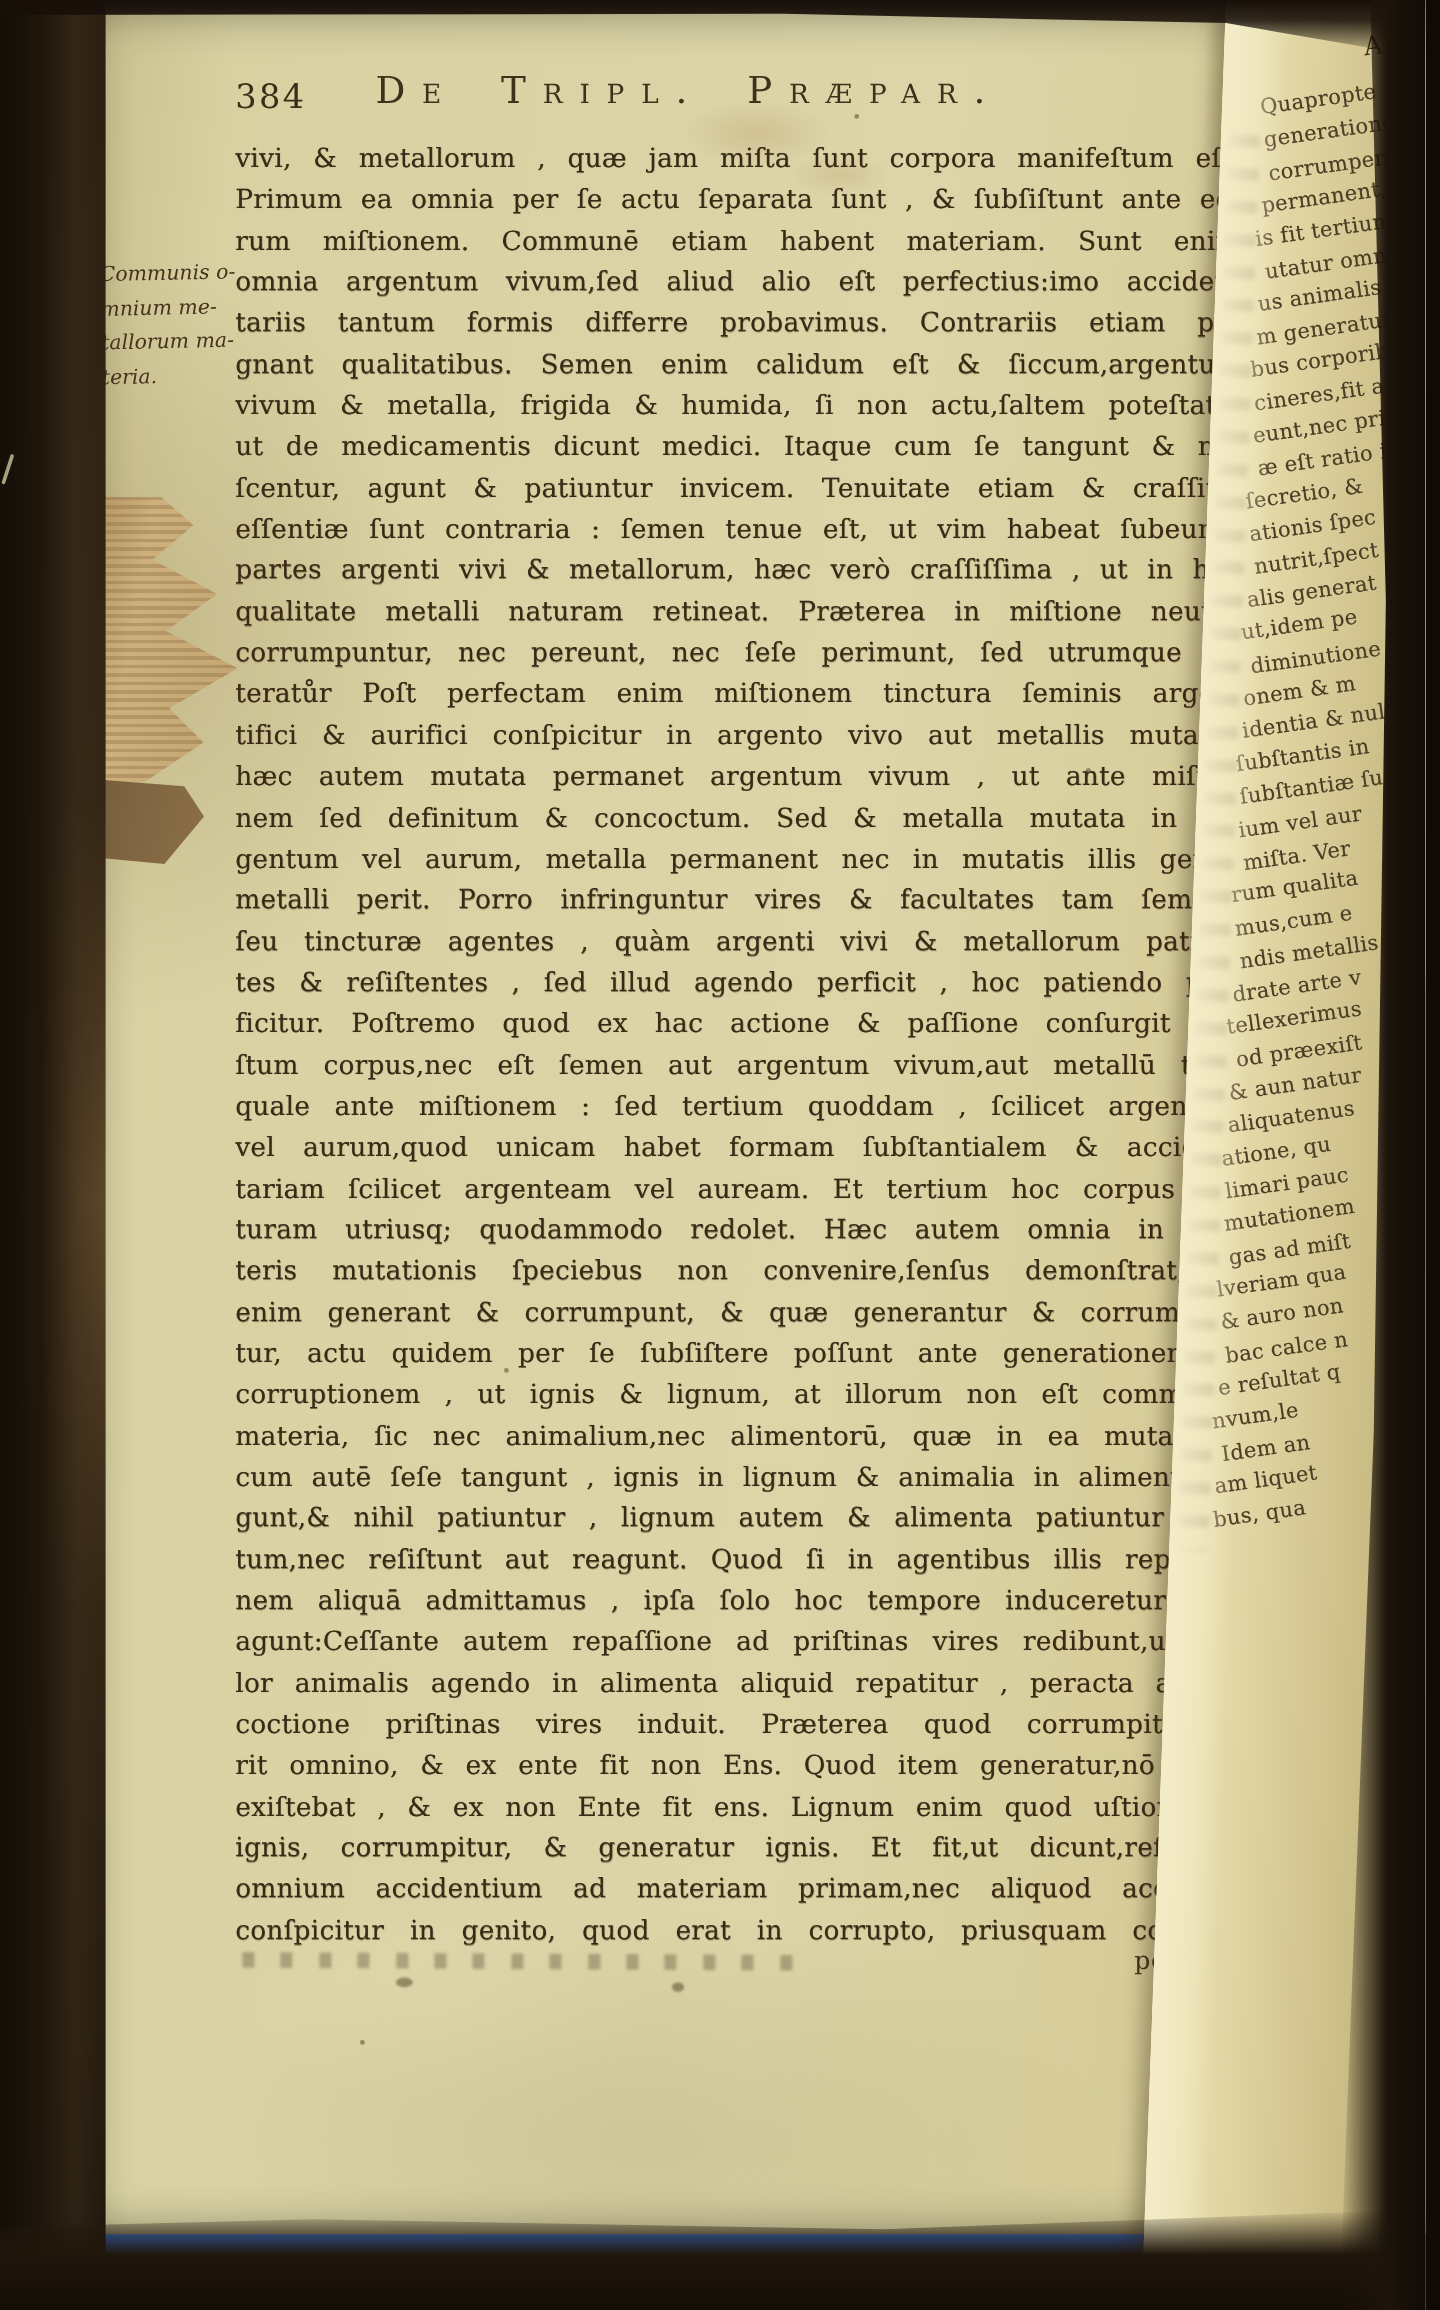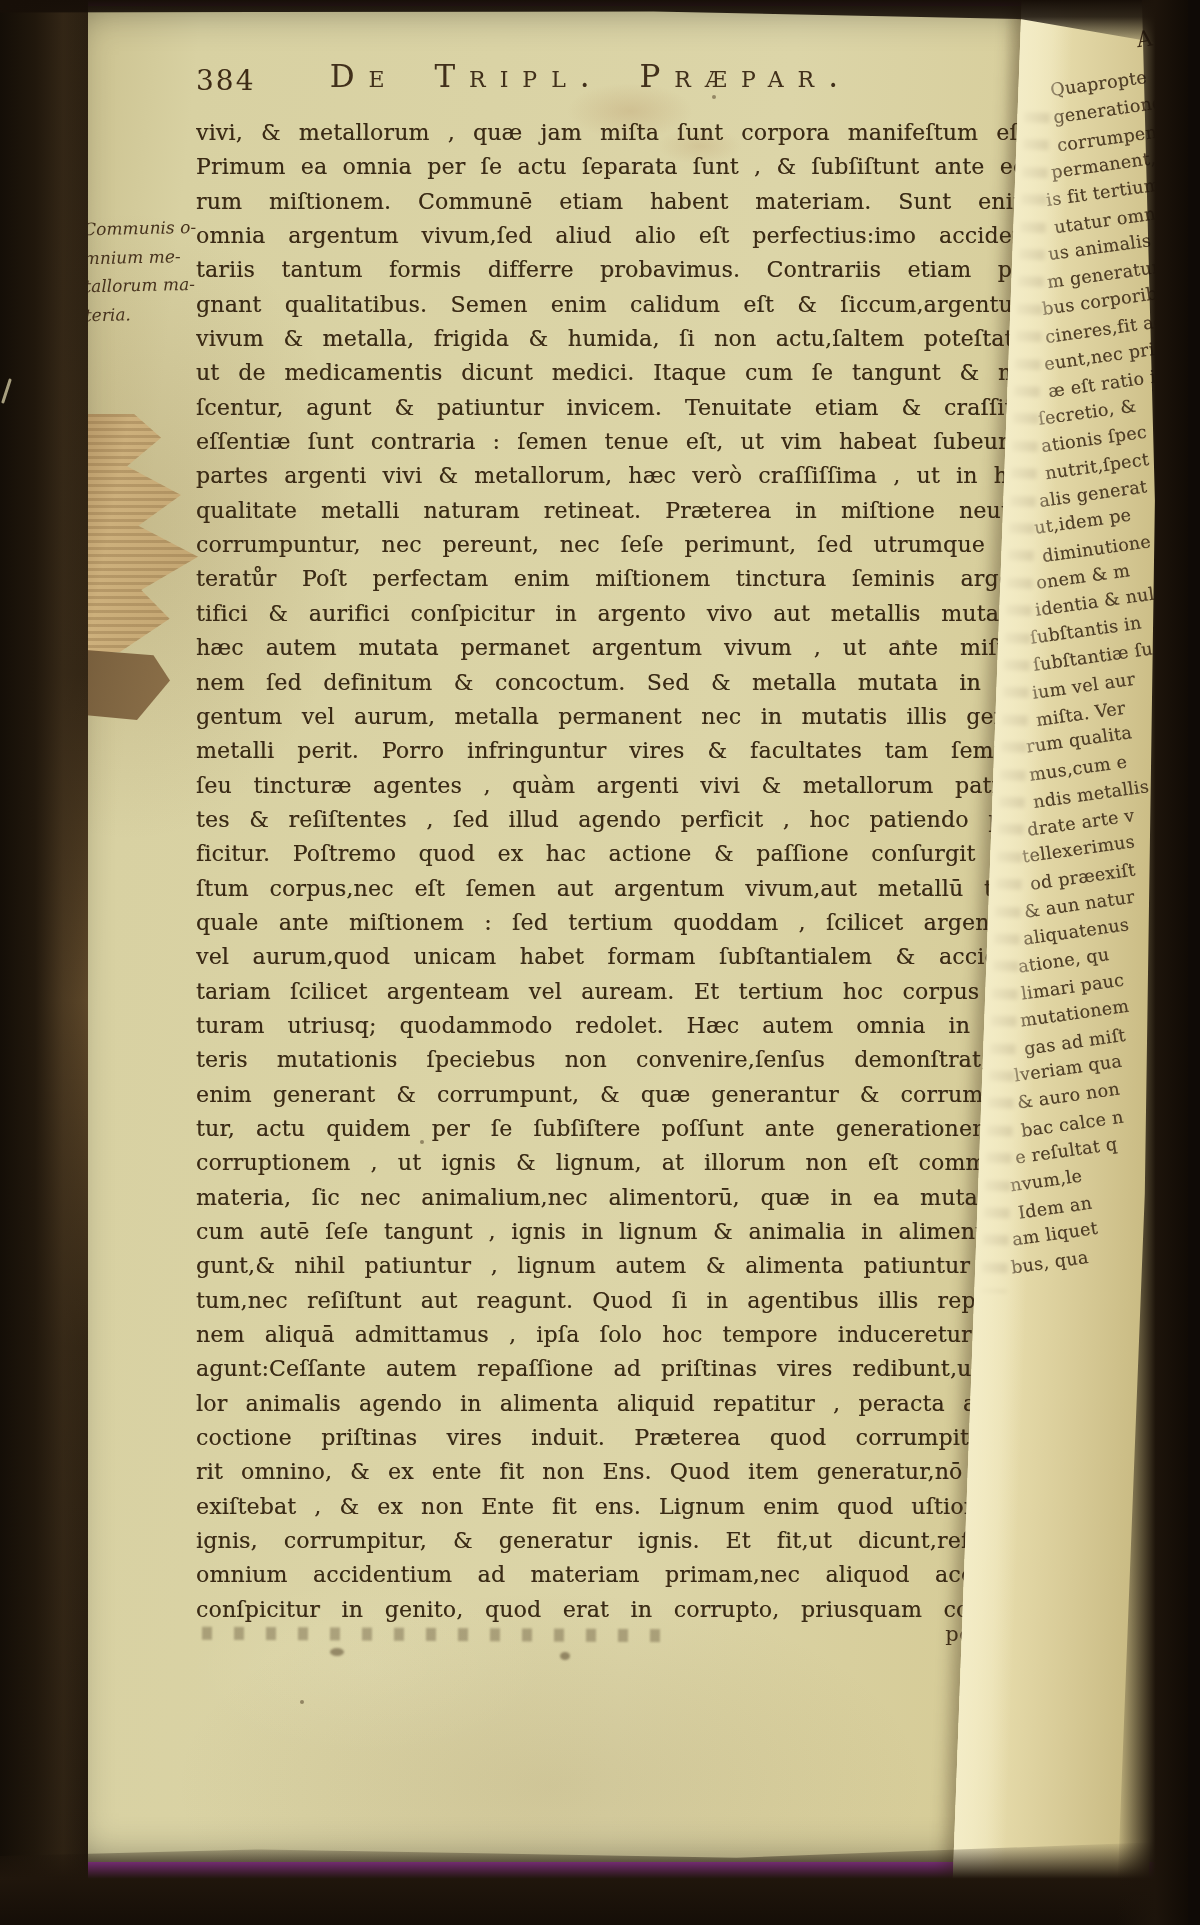--- a/index.html
+++ b/index.html
@@ -1,32 +1,32 @@
 <!DOCTYPE html>
 <html><head>
 <meta charset="utf-8">
 <style>
   html,body { margin:0; padding:0; background:#0f0a06; }
   .photo { position:relative; width:1188px; height:1925px; overflow:hidden;
-           background:#d946ef; font-family:"DejaVu Serif","Liberation Serif",serif; }
+           background:#3b82f6; font-family:"DejaVu Serif","Liberation Serif",serif; }
 
   
   .page-main { position:absolute; left:70px; top:6px; width:1130px; height:1856px;
     border-radius:10px 4px 6px 16px;
     background:
       radial-gradient(90px 40px at 560px 105px, rgba(150,90,40,.16), transparent 70%),
       radial-gradient(60px 26px at 630px 140px, rgba(150,90,40,.13), transparent 70%),
       radial-gradient(300px 420px at 60px 520px, rgba(120,90,45,.20), transparent 75%),
       radial-gradient(500px 260px at 480px 1780px, rgba(130,105,55,.14), transparent 75%),
       radial-gradient(260px 130px at 300px 1660px, rgba(255,250,225,.10), transparent 70%),
       linear-gradient(96deg, #c9bf8d 0%, #d8d1a2 10%, #dcd5a8 55%, #d6cc98 80%, #cfc38b 100%);
     box-shadow: 0 0 40px rgba(0,0,0,.45) inset; }
 
   .page-number { position:absolute; left:196px; top:64px; font-size:28px; color:#3e2c16; letter-spacing:2px; }
-  .running-header { position:absolute; left:296px; top:58px; width:556px; text-align:right;
+  .running-header { position:absolute; left:296px; top:58px; width:556px; text-align:center;
     font-variant:small-caps; font-size:31px; letter-spacing:14px; word-spacing:12px; color:#41301b; }
 
   .margin-note { position:absolute; left:84px; top:214px; width:120px; font-style:italic;
     font-size:17px; line-height:28.5px; color:#46321d; transform:rotate(-1.2deg); }
   .margin-note .row { white-space:nowrap; }
 
   .body-text { position:absolute; left:196px; top:116px; width:838px;
     font-size:22px; line-height:34.35px; color:#3a2a15; letter-spacing:.2px; word-spacing:1px;
     text-shadow:.3px .3px .6px rgba(58,42,21,.55); }
   .body-text .line { height:34.35px; overflow:hidden; text-align:justify; text-align-last:justify; }

